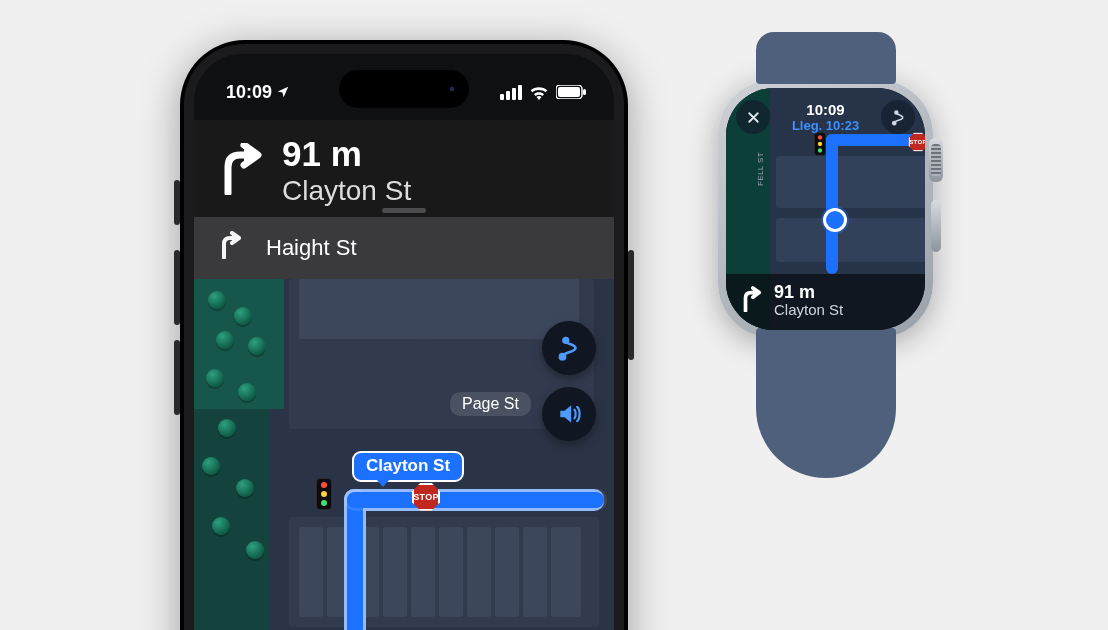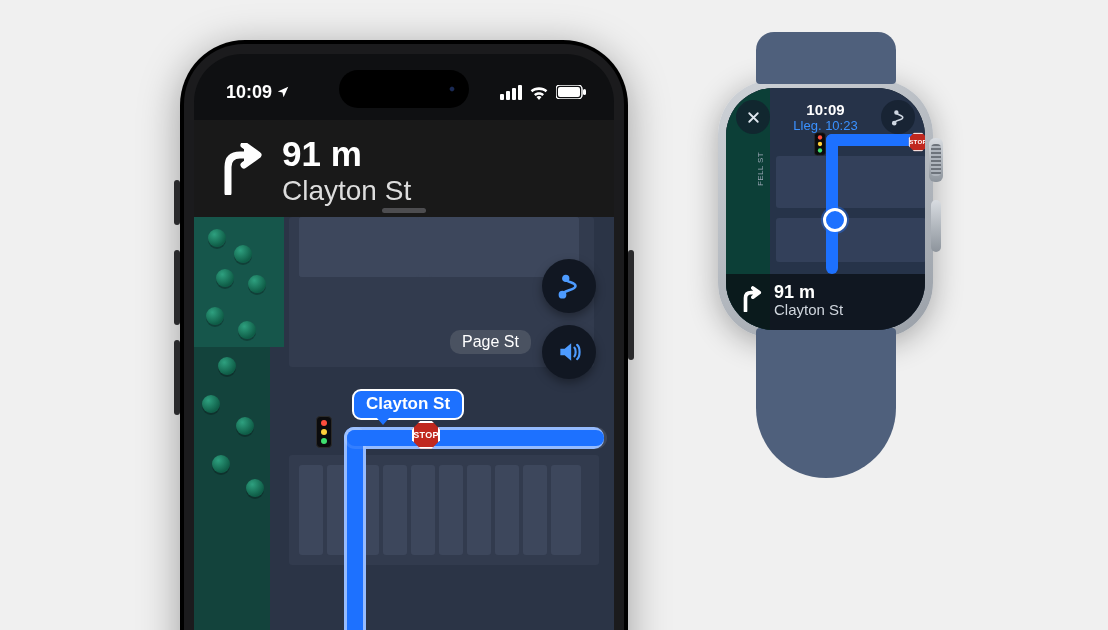--- a/index.html
+++ b/index.html
@@ -212,21 +212,21 @@
   .watch-route { position:absolute; background:#1d71ff; border-radius:6px; }
 
   .watch-top {
     position:absolute; top:8px; left:0; right:0;
     display:flex; align-items:center; justify-content:space-between;
     padding:4px 10px;
     z-index:3;
   }
   .watch-top .mid { text-align:center; }
   .watch-top .t    { font-size:15px; font-weight:600; }
-  .watch-top .eta  { font-size:13px; font-weight:400; color:#3a91ff; }
+  .watch-top .eta  { font-size:13px; font-weight:700; color:#3a91ff; }
   .wcircle {
     width:34px; height:34px; border-radius:50%;
     background:rgba(20,30,45,.72);
     backdrop-filter: blur(2px);
     display:flex; align-items:center; justify-content:center;
   }
   .wcircle svg { width:17px; height:17px; }
 
   .watch-dir {
     position:absolute; left:0; right:0; bottom:0;
@@ -315,20 +315,29 @@
           <path d="M26 2 L40 12 L26 22" fill="#fff" stroke="#fff"></path>
         </svg>
       </span>
       <div class="txt">
         <div class="dist">91 m</div>
         <div class="street">Clayton St</div>
       </div>
       <div class="grab"></div>
     </div>
 
+    <div class="dir-secondary">
+      <span class="arrow">
+        <svg viewBox="0 0 24 28" fill="none" stroke="#fff" stroke-width="4" stroke-linecap="round" stroke-linejoin="round">
+          <path d="M6 27 V13 Q6 7 12 7 H18"></path>
+          <path d="M14 2 L21 7 L14 12" fill="#fff"></path>
+        </svg>
+      </span>
+      <span>Haight St</span>
+    </div>
 
     <div class="map">
       <div class="water-strip"></div>
       <div class="park-green"></div>
 
       <div class="tree" style="left:14px; top:12px"></div>
       <div class="tree" style="left:40px; top:28px"></div>
       <div class="tree" style="left:22px; top:52px"></div>
       <div class="tree" style="left:54px; top:58px"></div>
       <div class="tree" style="left:12px; top:90px"></div>

